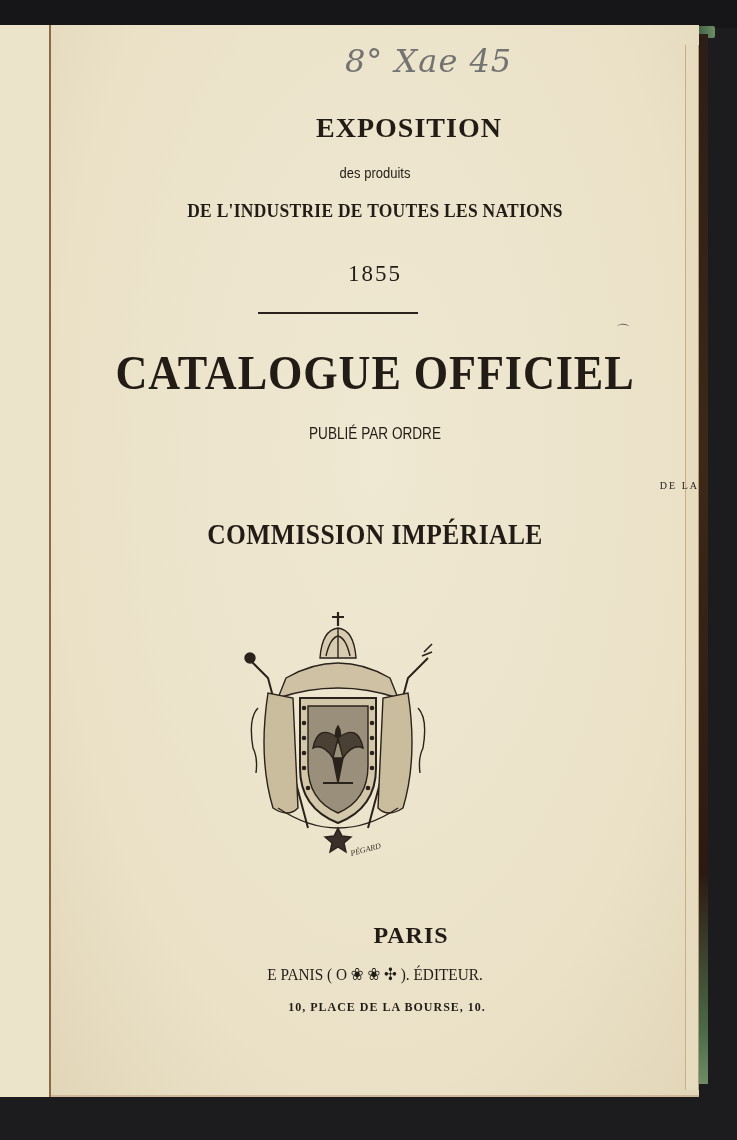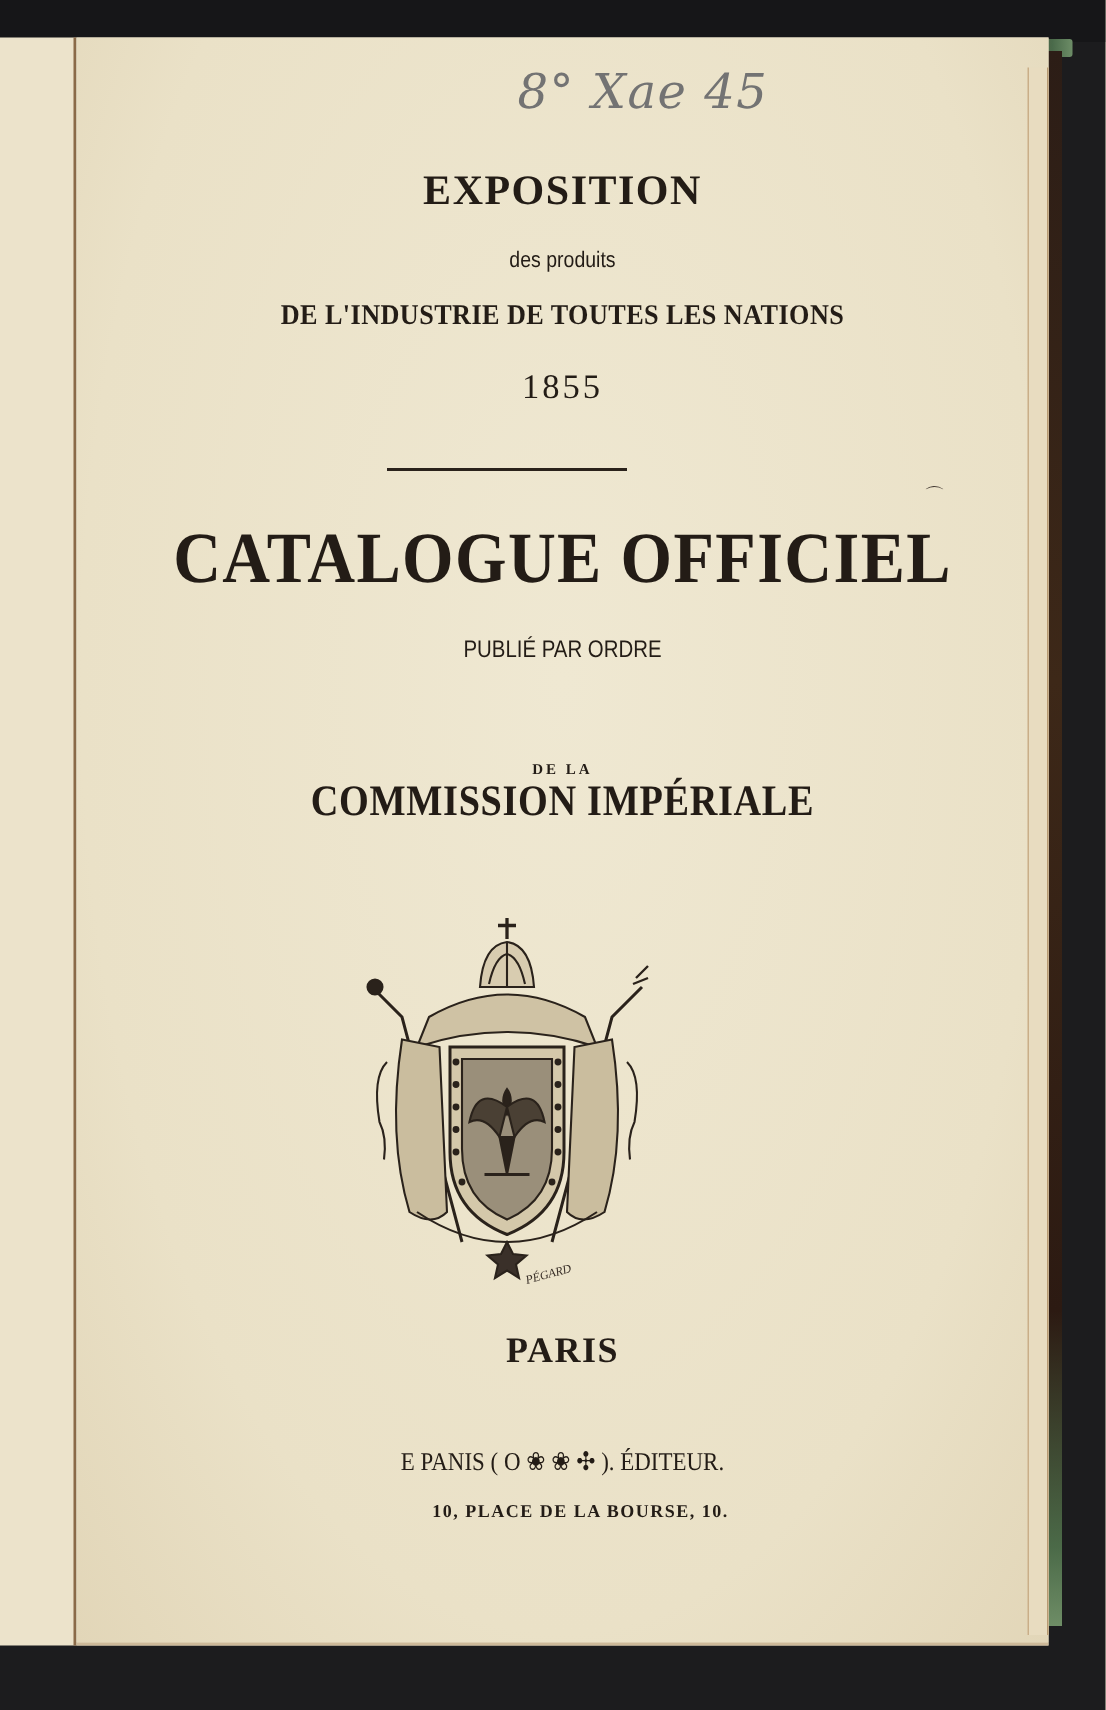--- a/index.html
+++ b/index.html
@@ -65,35 +65,35 @@
       color: #737373;
       letter-spacing: 1px;
     }
     .line {
       position: absolute;
       left: 51px;
       width: 648px;
       text-align: center;
       color: #231c16;
     }
-    .l-exposition { top: 112px; font-size: 28px; font-weight: bold; letter-spacing: 1px; }
+    .l-exposition { top: 112px; font-size: 28px; font-weight: bold; letter-spacing: 1px; padding-left: 34px; }
     .l-des-produits { top: 165px; font-size: 13px; font-family: "Liberation Sans", sans-serif; transform: scaleY(1.15); }
     .l-industrie { top: 200px; font-size: 19px; font-weight: bold; letter-spacing: 0.3px; transform: scaleX(0.92); }
-    .l-year { top: 245px; font-size: 23px; letter-spacing: 2px; }
+    .l-year { top: 261px; font-size: 23px; letter-spacing: 2px; }
     .rule {
       position: absolute;
       left: 258px; top: 312px;
       width: 160px; height: 2px;
       background: #2a221b;
     }
     .l-catalogue { top: 345px; font-size: 48px; font-weight: bold; letter-spacing: 1px; transform: scaleX(0.92); }
     .l-publie { top: 425px; font-size: 16px; font-family: "Liberation Sans", sans-serif; transform: scaleX(0.85); }
-    .l-dela { top: 508px; font-size: 10px; font-weight: bold; letter-spacing: 2px; }
+    .l-dela { top: 480px; font-size: 10px; font-weight: normal; letter-spacing: 2px; text-align: right; }
     .l-commission { top: 518px; font-size: 29px; font-weight: bold; letter-spacing: 0.5px; transform: scaleX(0.88); }
-    .l-paris { top: 888px; font-size: 24px; font-weight: bold; letter-spacing: 1px; }
+    .l-paris { top: 922px; font-size: 24px; font-weight: bold; letter-spacing: 1px; padding-left: 36px; }
     .l-editeur { top: 964px; font-size: 17px; transform: scaleX(0.9); }
     .l-address { top: 1000px; font-size: 12px; font-weight: bold; letter-spacing: 1px; padding-left: 12px; }
     .coat-of-arms {
       position: absolute;
       left: 238px; top: 608px;
       width: 200px; height: 255px;
     }
     .signature {
       position: absolute;
       left: 350px; top: 845px;

